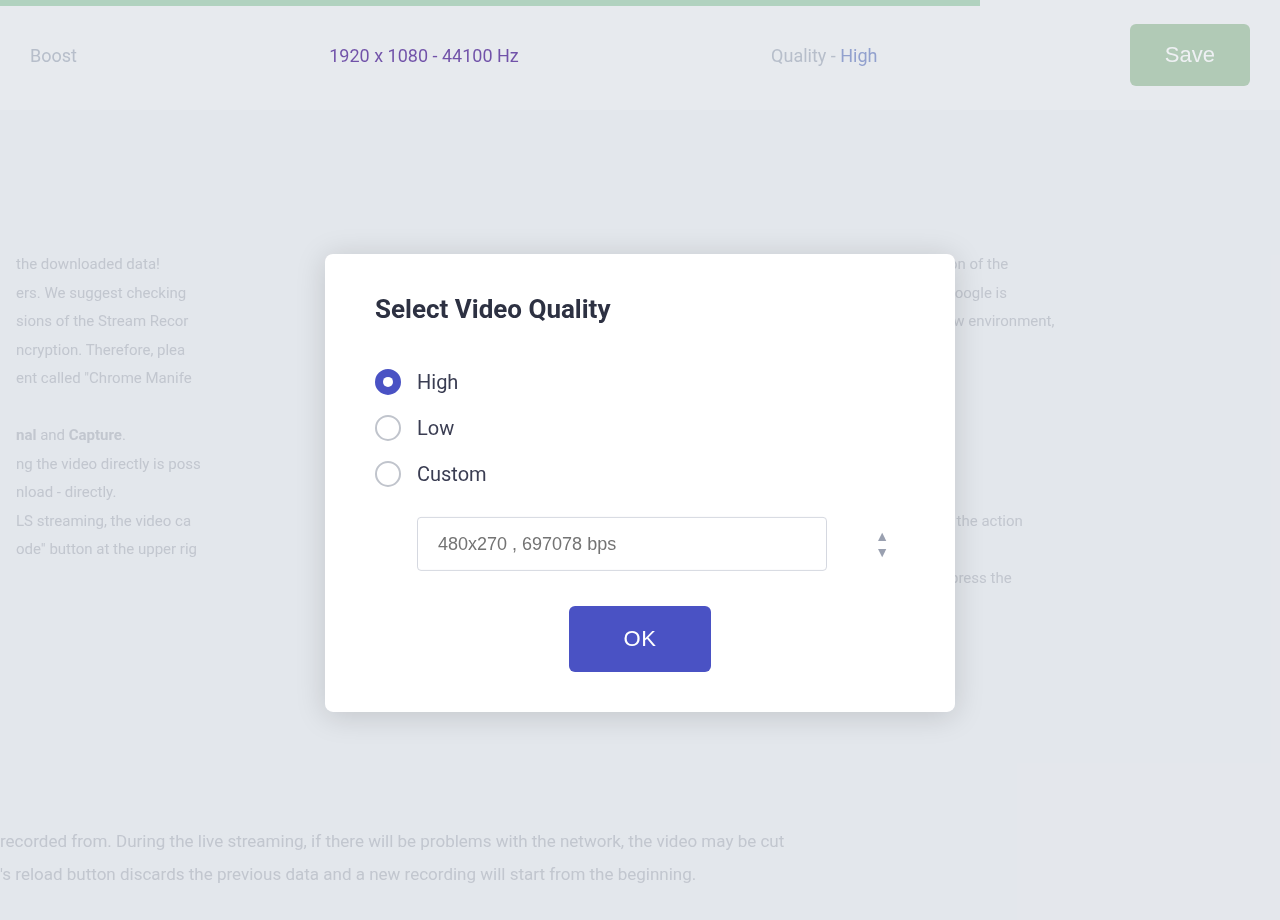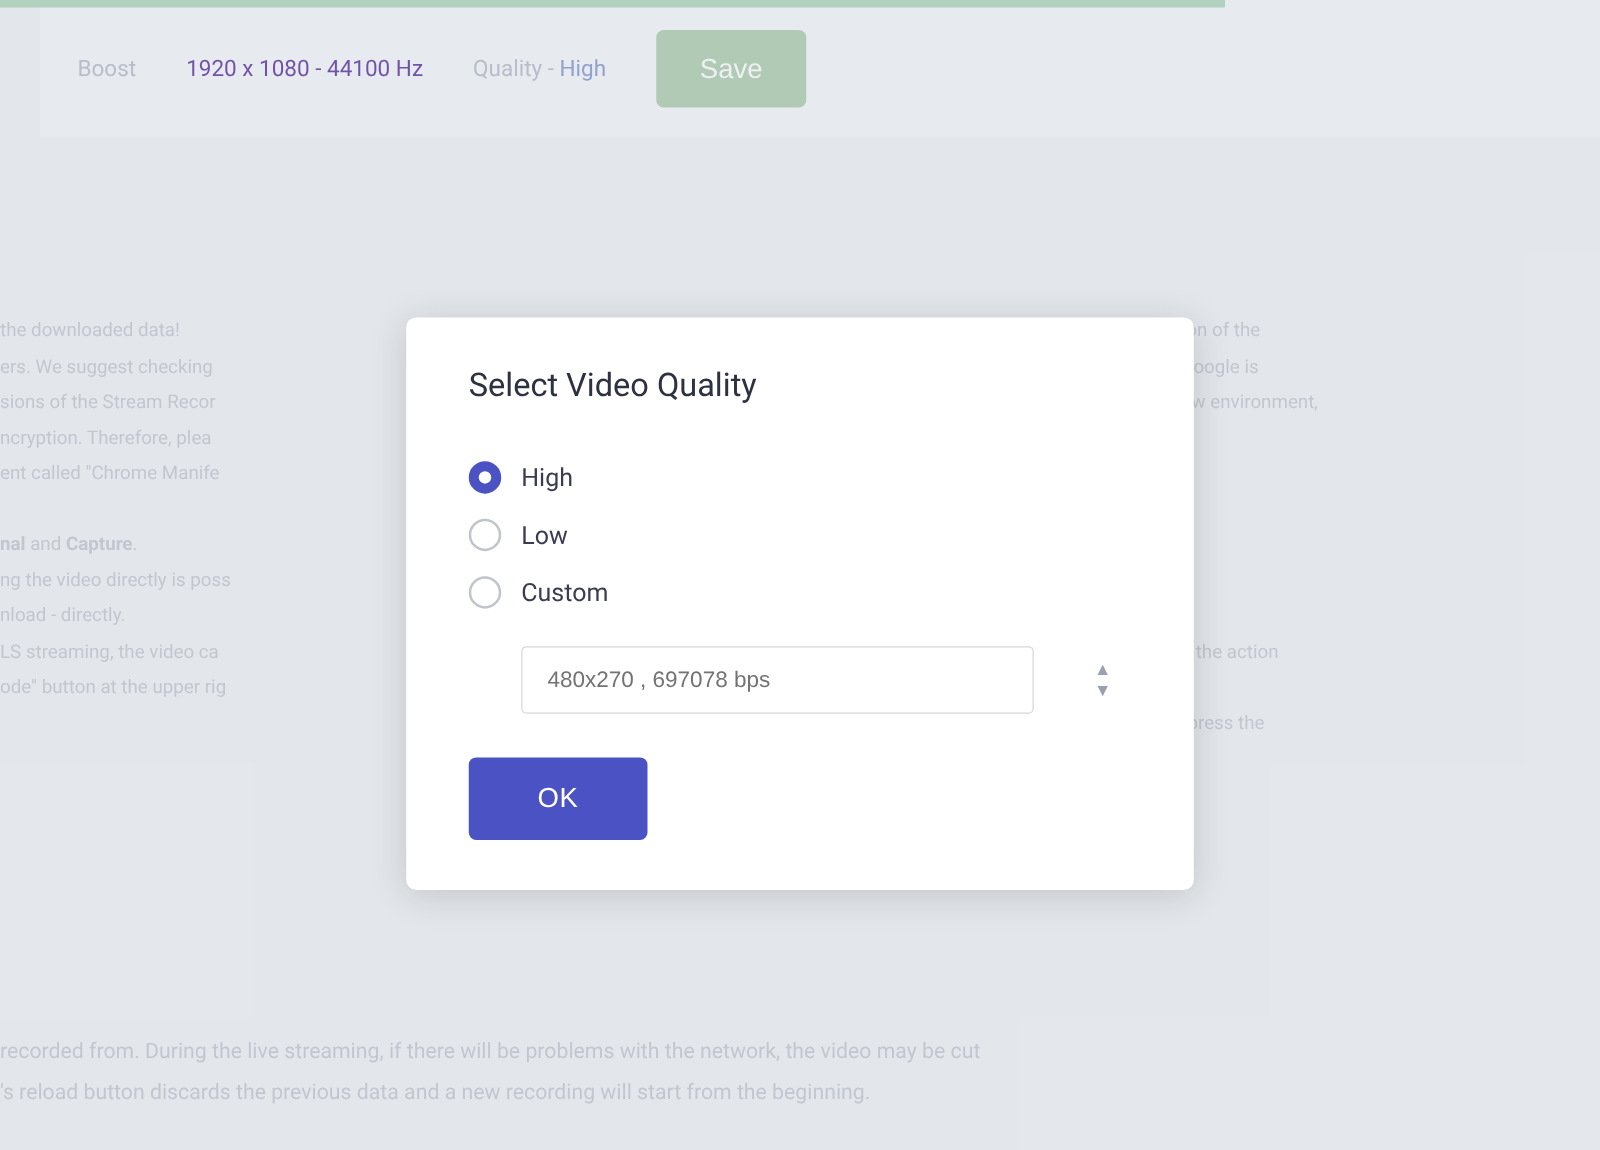--- a/index.html
+++ b/index.html
@@ -31,24 +31,23 @@
     
     .header {
       position: absolute;
       top: 0;
       left: 0;
       right: 0;
       height: 110px;
       background: #f5f6f8;
       display: flex;
       align-items: center;
-      justify-content: flex-start;
+      justify-content: space-between;
       padding: 0 30px;
       gap: 40px;
-      margin-left: 32px;
     }
 
     .header-boost {
       color: #b0b8c5;
       font-size: 18px;
     }
 
     .header-resolution {
       color: #4c1d95;
       font-size: 18px;
@@ -91,20 +90,21 @@
     }
 
     .bg-text-left {
       position: absolute;
       left: 0;
       top: 140px;
       width: 320px;
       color: #c0c4cc;
       font-size: 15px;
       line-height: 1.9;
+      padding-left: 16px;
     }
 
     .bg-text-right {
       position: absolute;
       right: 0;
       top: 140px;
       width: 400px;
       color: #c0c4cc;
       font-size: 15px;
       line-height: 1.9;
@@ -145,21 +145,21 @@
       background: white;
       border-radius: 8px;
       padding: 40px 50px 40px 50px;
       width: 630px;
       box-shadow: 0 4px 30px rgba(0,0,0,0.15);
       z-index: 20;
     }
 
     .modal-title {
       font-size: 26px;
-      font-weight: 400;
+      font-weight: 700;
       color: #2d3142;
       margin-bottom: 45px;
     }
 
     .radio-group {
       display: flex;
       flex-direction: column;
       gap: 20px;
       margin-bottom: 30px;
     }
@@ -225,21 +225,21 @@
       top: 50%;
       transform: translateY(-50%);
       color: #9aa0b0;
       font-size: 14px;
       pointer-events: none;
     }
 
     
     .ok-button-wrapper {
       display: flex;
-      justify-content: flex-start;
+      justify-content: center;
     }
 
     .ok-button {
       background: #4a52c4;
       color: white;
       border: none;
       border-radius: 6px;
       padding: 20px 55px;
       font-size: 22px;
       cursor: pointer;

